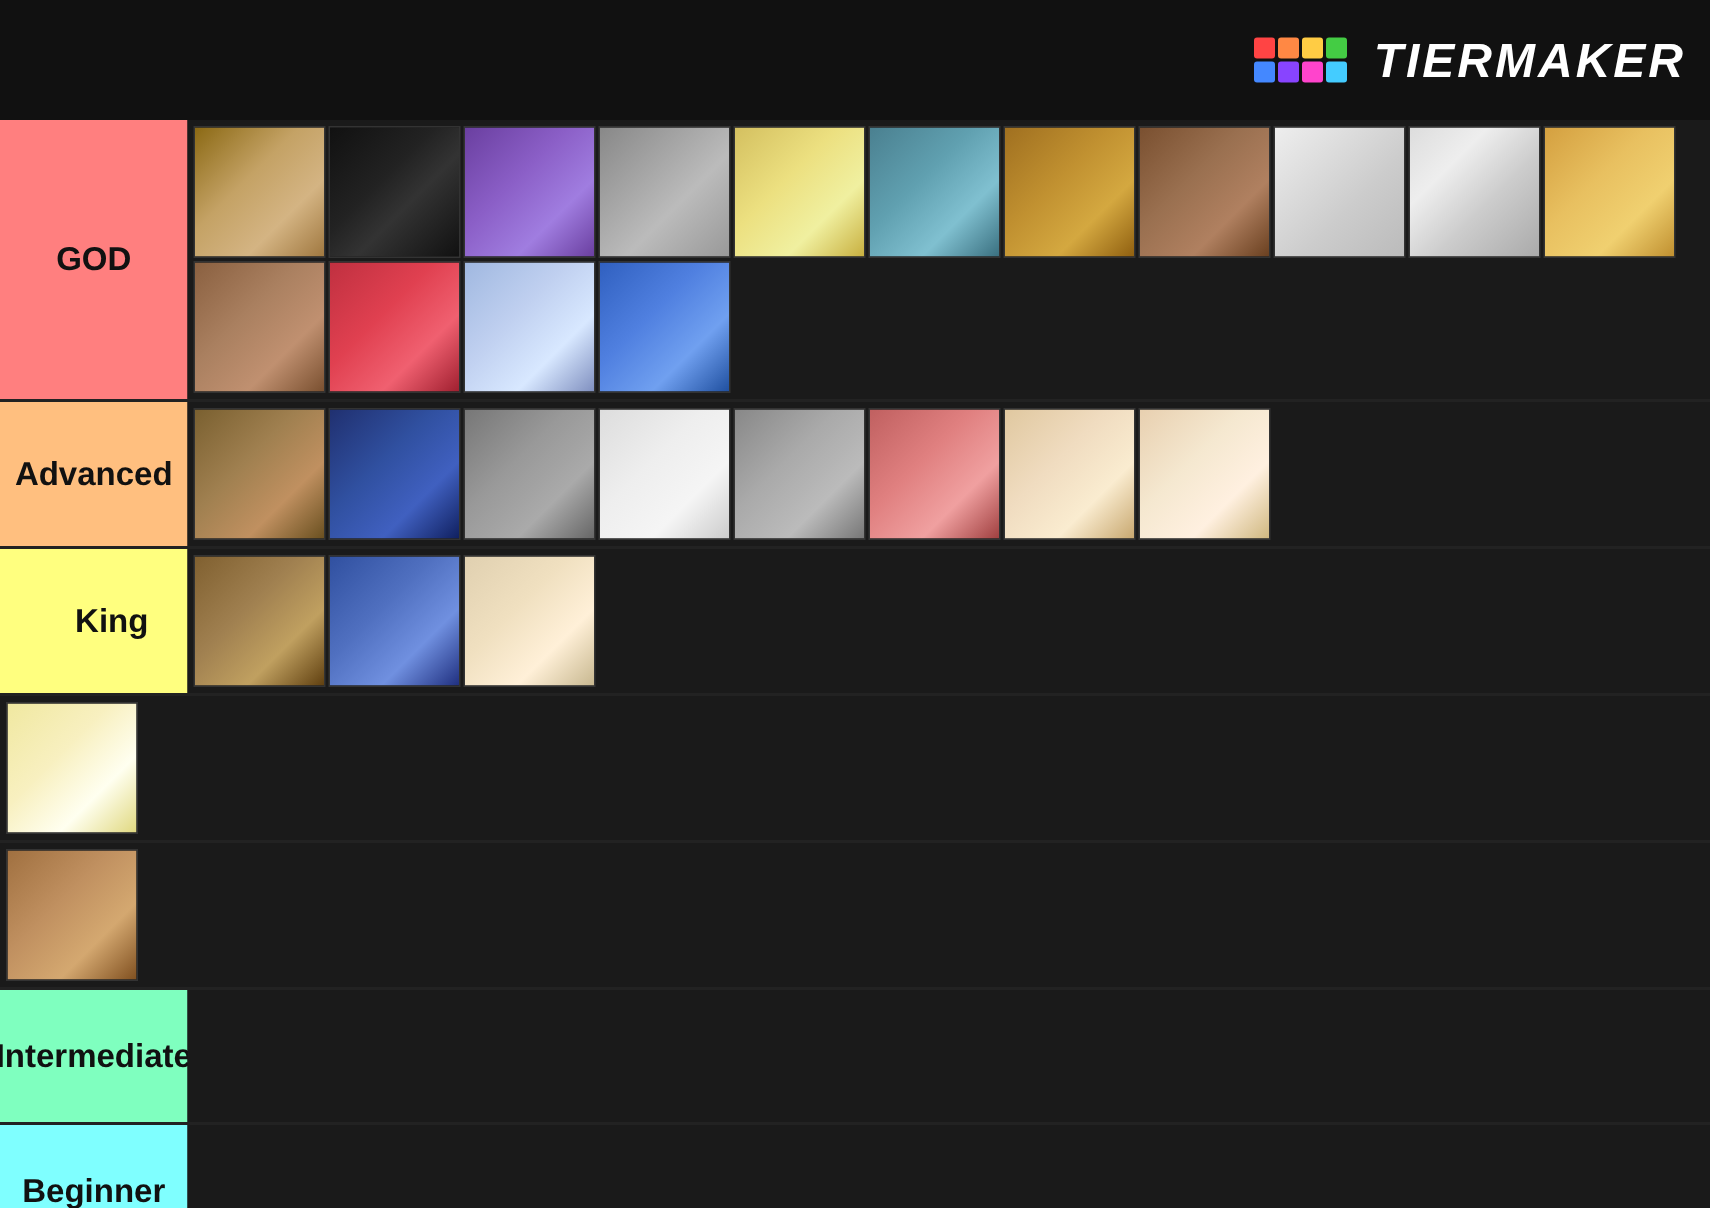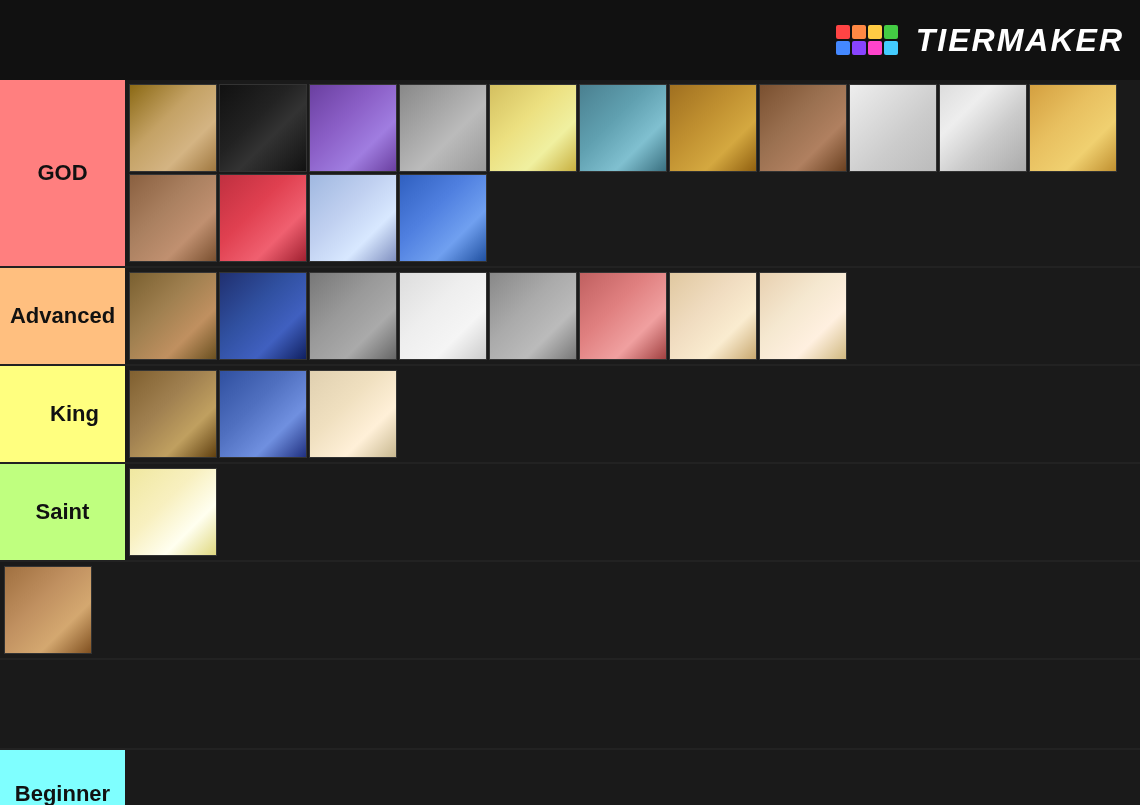--- a/index.html
+++ b/index.html
@@ -252,37 +252,37 @@
     <div class="char-slot">
         <div class="char-img" style="background:linear-gradient(135deg,#3050a0 0%,#5070c0 40%,#7090e0 70%,#203080 100%);"></div>
       </div>
     <div class="char-slot">
         <div class="char-img" style="background:linear-gradient(135deg,#e0d0b0 0%,#f0e0c0 40%,#fff0d8 70%,#c8b890 100%);"></div>
       </div>
   </div>
 </div>
 
 <div class="tier-row tier-saint">
-  <div class="tier-label">Saint</div>
   <div class="tier-content">
     <div class="char-slot">
         <div class="char-img" style="background:linear-gradient(135deg,#f0e8a0 0%,#f8f0c0 40%,#fffff0 70%,#e0d880 100%);"></div>
       </div>
   </div>
 </div>
 
 <div class="tier-row tier-advanced">
   <div class="tier-content">
     <div class="char-slot">
         <div class="char-img" style="background:linear-gradient(135deg,#a07040 0%,#c09060 40%,#d4a870 70%,#805020 100%);"></div>
       </div>
   </div>
 </div>
 
 <div class="tier-row tier-intermediate">
+  <div class="tier-label">Intermediate</div>
   <div class="tier-content">
   </div>
 </div>
 
 <div class="tier-row tier-beginner">
   <div class="tier-label">Beginner</div>
   <div class="tier-content">
   </div>
 </div>
 

